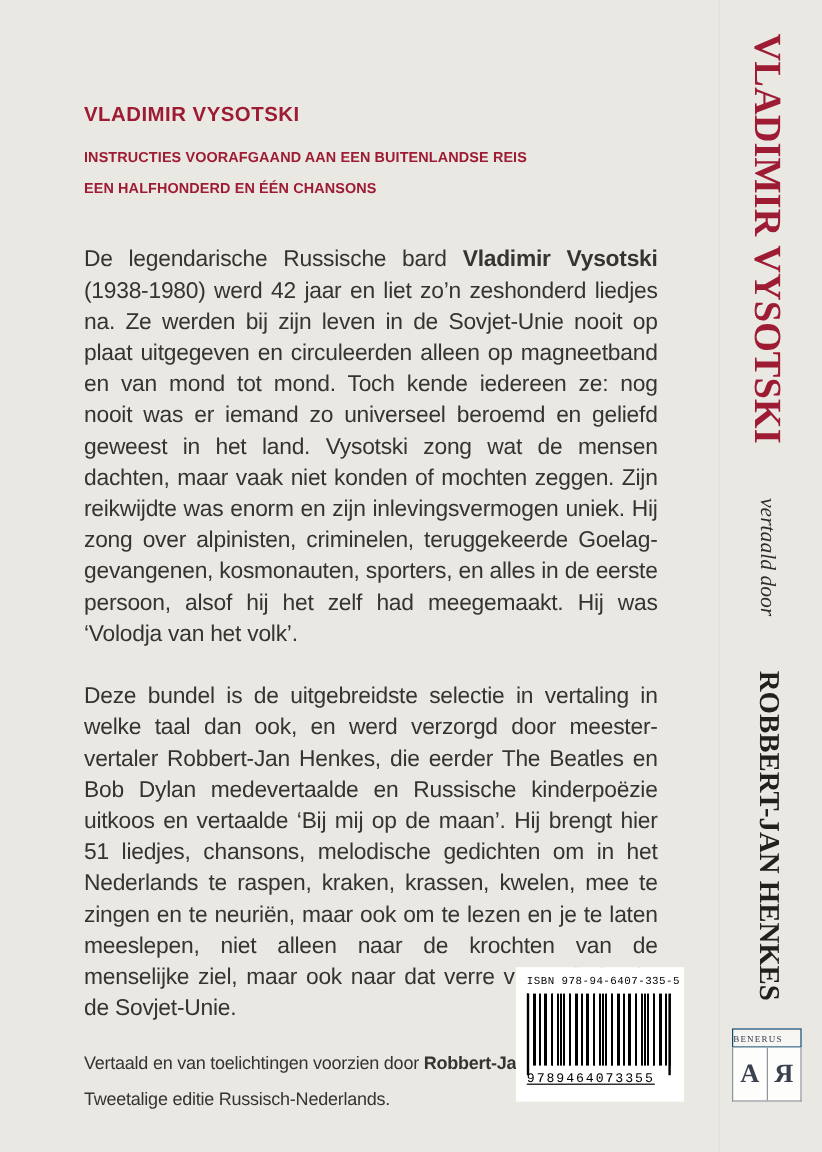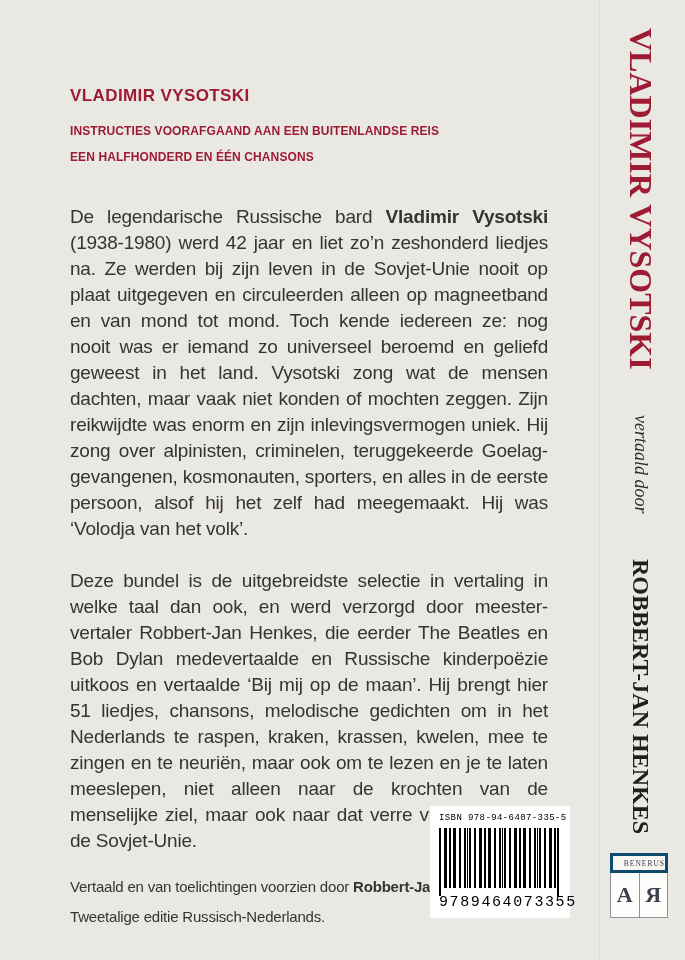--- a/index.html
+++ b/index.html
@@ -98,25 +98,26 @@
     position: absolute;
     top: 0;
     width: 2px;
     height: 68px;
     background: #000;
   }
   .barcode .bars::before { left: 0; }
   .barcode .bars::after  { right: 0; }
   .barcode .digits {
     font-family: "Liberation Mono", "DejaVu Sans Mono", monospace;
-    font-size: 15px;
+    font-size: 11px;
     letter-spacing: 1.6px;
     margin-top: 6px;
     white-space: nowrap;
     color: #000;
+    text-decoration: underline;
   }
   
   .spine {
     position: absolute;
     top: 28px;
     right: 14px;
     height: 806px;
     width: 62px;
     display: flex;
     flex-direction: column;
@@ -148,23 +149,23 @@
     white-space: nowrap;
   }
   
   .publisher {
     position: absolute;
     right: 17px;
     bottom: 42px;
     width: 58px;
   }
   .publisher .name-box {
-    border: 3px solid #0c4a6e;
+    border: 1px solid #0c4a6e;
     background: #f7f6f3;
-    text-align: right;
+    text-align: left;
     font-family: "Liberation Serif", "DejaVu Serif", serif;
     font-size: 7.5px;
     letter-spacing: 1px;
     color: #3c4150;
     padding: 3px 0 2px 0;
   }
   .publisher .mark-box {
     border: 1px solid #8f939b;
     border-top: none;
     background: #fdfdfc;

